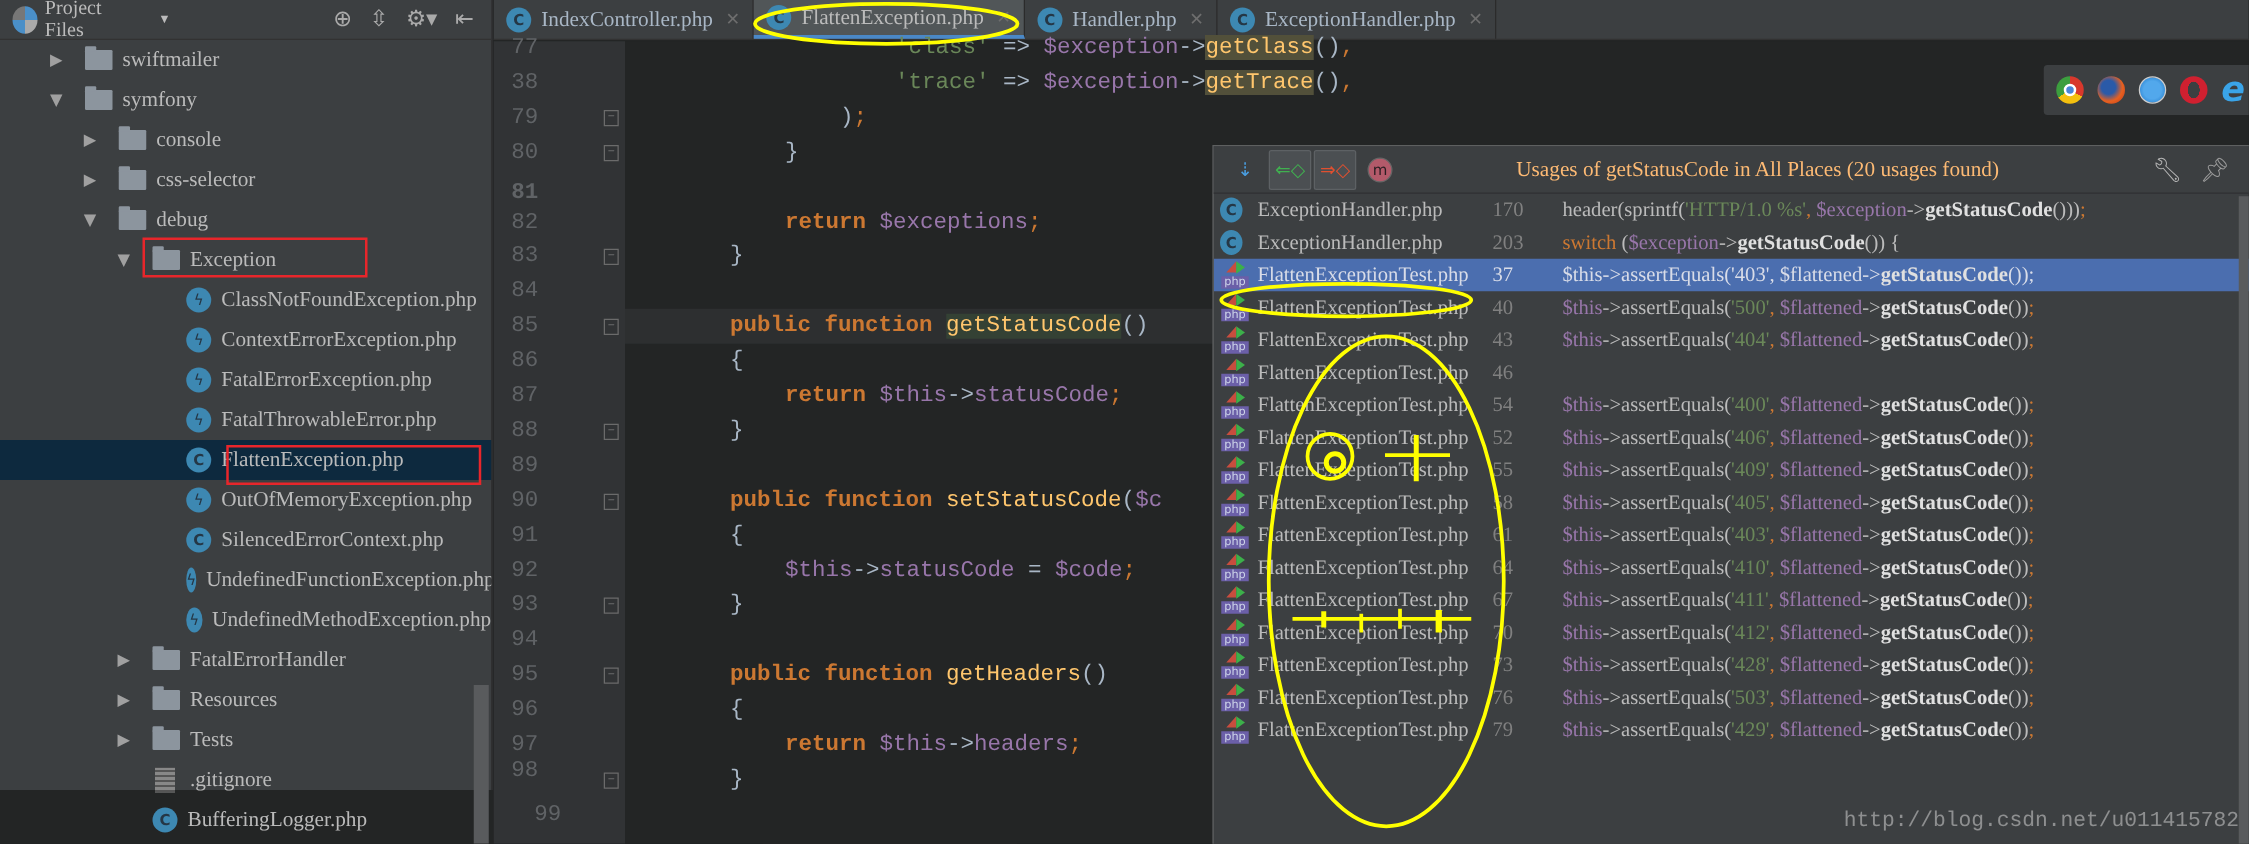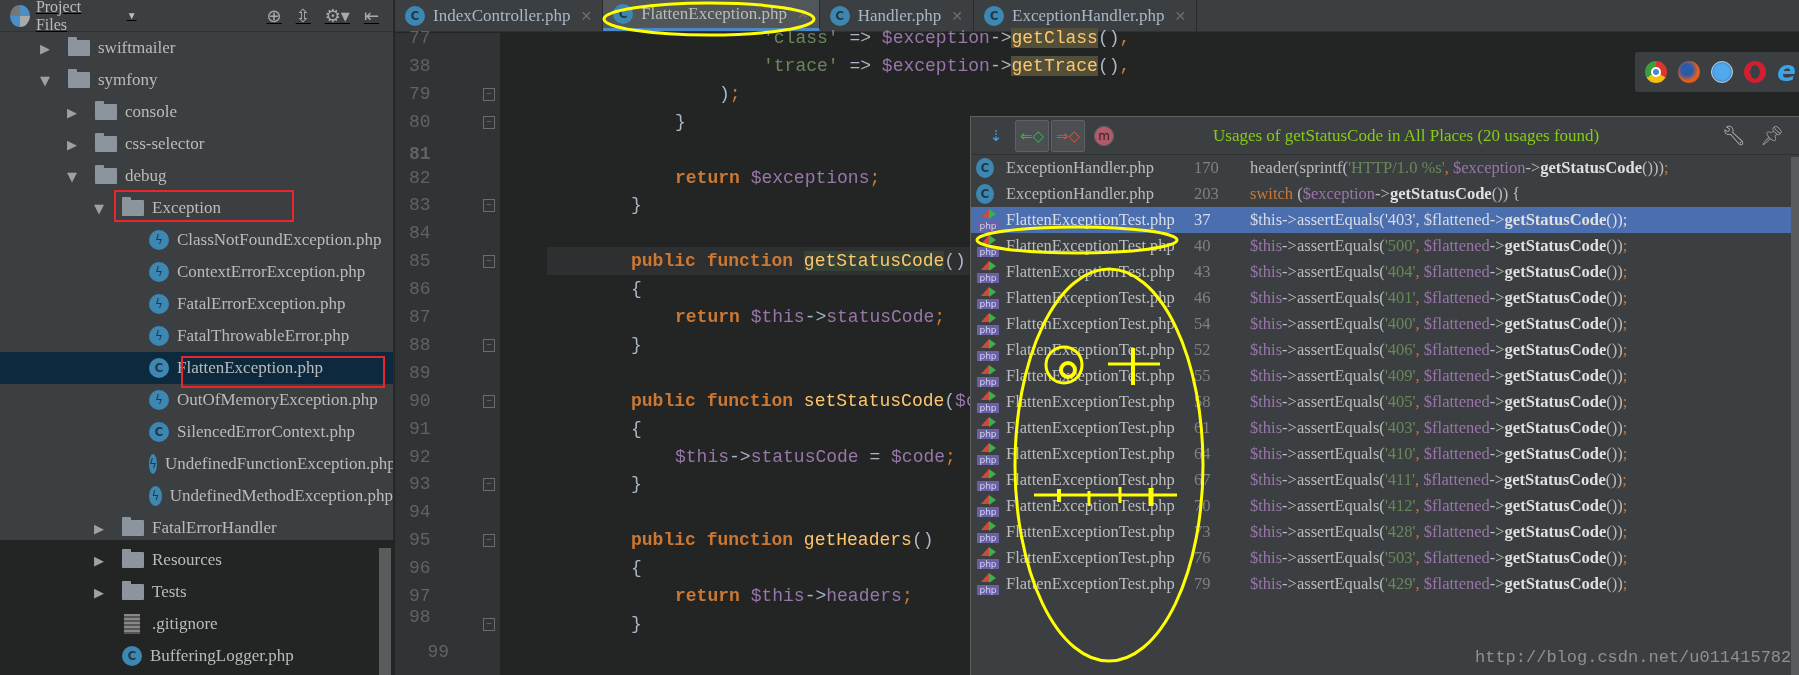--- a/index.html
+++ b/index.html
@@ -1,20 +1,20 @@
 <!DOCTYPE html>
 <html><head>
 <meta charset="utf-8">
 <style>
   * { box-sizing: border-box; margin: 0; padding: 0; }
   html, body { width: 1799px; height: 675px; overflow: hidden; background: #232525; }
   body { position: relative; font-family: "Liberation Serif", serif; }
 
   
-  #project-panel { position: absolute; left: 0; top: 0; width: 394px; height: 540px; background: #3c3f41; border-right: 1px solid #2b2b2b; text-decoration: underline; }
+  #project-panel { position: absolute; left: 0; top: 0; width: 394px; height: 632px; background: #3c3f41; border-right: 1px solid #2b2b2b; }
   #project-header { height: 32px; background: #3c3f41; border-bottom: 1px solid #323232; display: flex; align-items: center; padding-left: 10px; color: #bbbbbb; font-size: 16px; }
   .pie-icon { width: 22px; height: 22px; border-radius: 50%; background: conic-gradient(#4a8fc8 0 25%, #aaaaaa 25% 50%, #4a8fc8 50% 75%, #777 75% 100%); margin-right: 6px; }
   #project-header .title { margin-right: 18px; }
   .hdr-caret { font-size: 10px; color: #bbb; margin-right: 130px; }
   .hdr-tool { color: #aaa; font-size: 18px; margin-right: 14px; font-family: "DejaVu Sans", sans-serif; }
   .tree { position: absolute; top: 32px; left: 0; right: 0; }
   .tree-row { position: relative; height: 32px; display: flex; align-items: center; color: #bbbbbb; font-size: 17px; white-space: nowrap; overflow: hidden; }
   .tree-row.selected { background: #0d293e; }
   .arrow { width: 14px; font-size: 13px; color: #a0a0a0; font-family: "DejaVu Sans", sans-serif; margin-right: 16px; text-align: center; }
   .folder-icon { width: 22px; height: 16px; background: #8c959e; position: relative; margin-right: 8px; border-radius: 1px; }
@@ -28,21 +28,21 @@
   
   #tab-bar { position: absolute; left: 395px; top: 0; right: 0; height: 32px; background: #3c3f41; border-bottom: 1px solid #323232; display: flex; }
   .tab { display: flex; align-items: center; padding: 0 10px 0 10px; color: #a9b7c6; font-size: 17px; border-right: 1px solid #2b2b2b; white-space: nowrap; }
   .tab.active { background: #515658; border-bottom: 3px solid #4a88c7; color: #bbbbbb; }
   .tab .class-icon { width: 20px; height: 20px; }
   .tab-close { color: #6e6e6e; margin-left: 10px; font-family: "DejaVu Sans", sans-serif; font-size: 14px; }
 
   
   #gutter { position: absolute; left: 395px; top: 33px; width: 105px; bottom: 0; background: #313335; }
   #code-area { position: absolute; left: 500px; top: 33px; right: 0; bottom: 0; background: #232525; }
-  .code-line { position: absolute; left: 0; right: 0; height: 28px; font-family: "Liberation Mono", monospace; font-size: 18px; line-height: 28px; white-space: pre; margin-left: 47px; }
+  .code-line { position: absolute; left: 0; right: 0; height: 28px; font-family: "Liberation Mono", monospace; font-size: 18px; line-height: 28px; white-space: pre; }
   .line-num { position: absolute; left: 14px; width: 40px; color: #606366; font-family: "Liberation Mono", monospace; font-size: 18px; line-height: 28px; }
   .fold { position: absolute; left: 88px; width: 12px; height: 13px; border: 1px solid #6b6b6b; font-size: 10px; color: #888; line-height: 10px; text-align: center; }
   .current-line { background: #2d2f30; }
   .kw { color: #cc7832; font-weight: bold; }
   .var { color: #9876aa; }
   .str { color: #6a8759; }
   .fn { color: #ffc66d; }
   .punct { color: #a9b7c6; }
   .semi { color: #cc7832; }
   .hl-fn { background: #344134; color: #ffc66d; }
@@ -56,21 +56,21 @@
   .b-chrome::after { content: ""; position: absolute; left: 6px; top: 6px; width: 10px; height: 10px; border-radius: 50%; background: #4a86d8; border: 2px solid #fff; box-sizing: border-box; }
   .b-firefox { background: radial-gradient(circle at 40% 40%, #2a5aa8 30%, #e66020 60%, #c03818 100%); }
   .b-safari { background: radial-gradient(circle, #52a8ec 50%, #1b73c4 100%); border: 1px solid #ccc; }
   .b-opera { background: radial-gradient(ellipse 35% 50% at 50% 50%, #3c3f41 60%, #d02030 62%); }
   .b-ie { color: #3aa4e8; font-size: 28px; font-family: "DejaVu Sans", sans-serif; font-style: italic; font-weight: bold; line-height: 22px; }
   #usage-box { position: absolute; left: 970px; top: 116px; height: 560px; background: #3c3f41; border: 1px solid #5e6060; width: 837px; }
   #usage-toolbar { height: 38px; display: flex; align-items: center; padding-left: 8px; background: #3c3f41; border-bottom: 1px solid #2f3133; }
   .ut-btn { width: 34px; height: 32px; display: flex; align-items: center; justify-content: center; margin-right: 2px; font-family: "DejaVu Sans", sans-serif; font-size: 15px; }
   .ut-btn.pressed { background: #4b4f52; border: 1px solid #5d6164; border-radius: 2px; }
   .m-icon { width: 20px; height: 20px; border-radius: 50%; background: #b35a6a; color: #2b1e22; font-size: 12px; display: flex; align-items: center; justify-content: center; border: 1px solid #666; }
-  #usage-title { position: absolute; left: 242px; top: 9px; color: #84cc16; font-size: 17px; white-space: nowrap; }
+  #usage-title { position: absolute; left: 242px; top: 9px; color: #fdba74; font-size: 17px; white-space: nowrap; }
   #usage-tools { position: absolute; right: 22px; top: 7px; display: flex; gap: 14px; font-family: "DejaVu Sans", sans-serif; font-size: 19px; color: #aaa; }
   .wrench-icon { color: #b5b5b5; }
   .pin-icon { color: #9c9c9c; }
   #usage-list { position: absolute; top: 38px; left: 0; right: 0; bottom: 0; overflow: hidden; }
   .usage-row { height: 26px; display: flex; align-items: center; font-size: 16.5px; white-space: nowrap; position: relative; }
   .usage-row.selected { background: #4b6eaf; }
   .usage-row .u-icon { width: 26px; margin-left: 5px; display: flex; justify-content: center; }
   .php-icon { width: 24px; height: 22px; position: relative; }
   .php-icon .tri { position: absolute; left: 4px; top: 0; width: 0; height: 0; border-left: 8px solid transparent; border-right: 0; border-bottom: 9px solid #c84d3e; }
   .php-icon .tri2 { position: absolute; left: 12px; top: 0; width: 0; height: 0; border-top: 5px solid transparent; border-bottom: 5px solid transparent; border-left: 7px solid #3cb04a; }
@@ -364,21 +364,20 @@
       <div class="usage-row">
         <span class="u-icon">
           <span class="php-icon">
             <span class="tri"></span>
             <span class="tri2"></span>
             <span class="lbl">php</span>
           </span>
         </span>
         <span class="u-file">FlattenExceptionTest.php</span>
         <span class="u-line">46</span>
-        <span class="u-code"><span class="u-var">$this</span>-&gt;assertEquals(<span class="u-str">'401'</span><span class="u-semi">, </span><span class="u-var">$flattened</span>-&gt;<b>getStatusCode</b>())<span class="u-semi">;</span></span>
       </div>
       <div class="usage-row">
         <span class="u-icon">
           <span class="php-icon">
             <span class="tri"></span>
             <span class="tri2"></span>
             <span class="lbl">php</span>
           </span>
         </span>
         <span class="u-file">FlattenExceptionTest.php</span>

